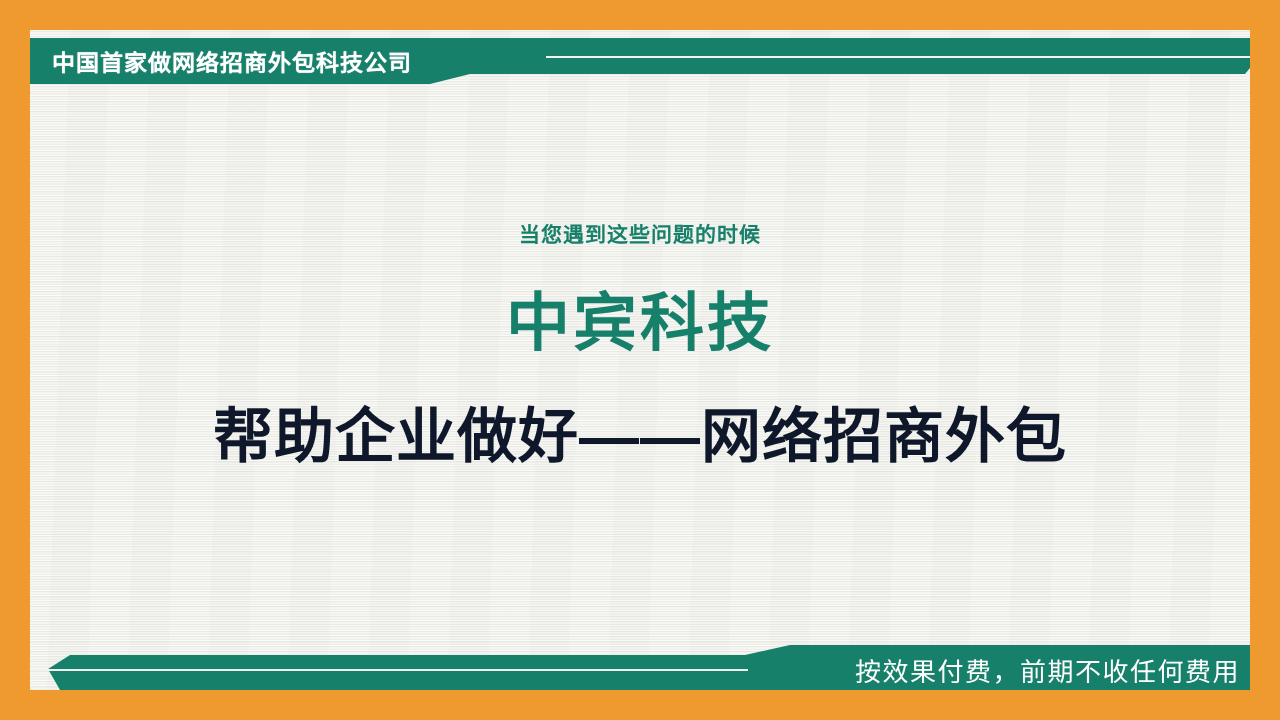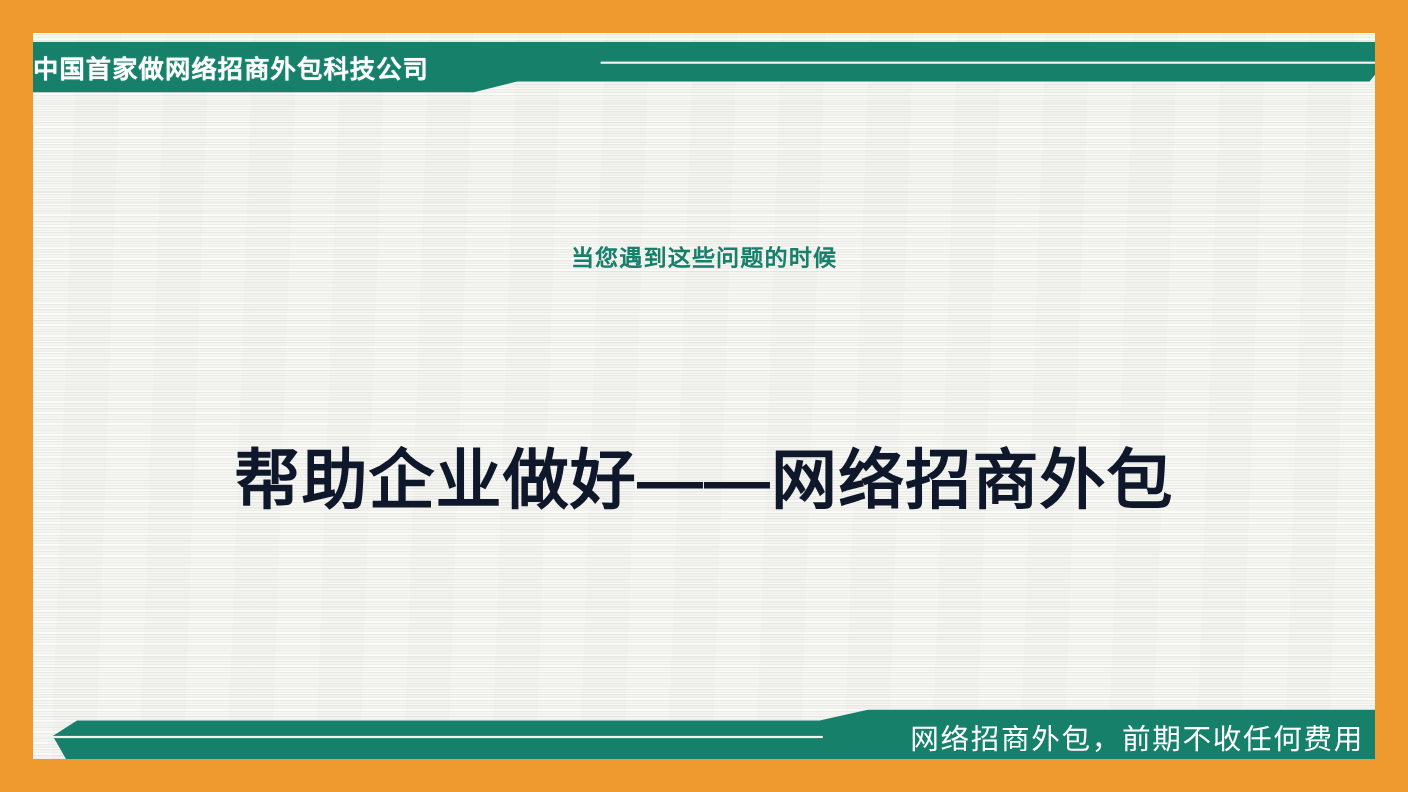--- a/index.html
+++ b/index.html
@@ -79,21 +79,21 @@
     top: 38px;
     width: 1220px;
     height: 46px;
     z-index: 4;
     pointer-events: none;
   }
   .top-banner svg { display: block; width: 100%; height: 100%; }
 
   .top-banner-label {
     position: absolute;
-    left: 30px;
+    left: 52px;
     top: 40px;
     height: 42px;
     display: flex;
     align-items: center;
     z-index: 6;
     color: #ffffff;
     font-size: 23px;
     font-weight: bold;
     letter-spacing: 1px;
     white-space: nowrap;
@@ -202,28 +202,29 @@
       <polygon points="0,0 1220,0 1220,30 1215,36 440,36 400,46 0,46" fill="#17806b"></polygon>
 
       <rect x="516" y="18" width="704" height="2" fill="#f2f2ee"></rect>
     </svg>
   </div>
   <div class="top-banner-label">中国首家做网络招商外包科技公司</div>
 
   <div class="content">
     <div class="eyebrow">当您遇到这些问题的时候</div>
 
+    <div class="brand">中宾科技</div>
 
 
     <div class="headline">帮助企业做好——网络招商外包</div>
   </div>
 
   <div class="bottom-banner">
     <svg viewBox="0 0 1220 45" preserveAspectRatio="none" aria-hidden="true">
 
       <polygon points="40,10 715,10 760,0 1220,0 1220,45 30,45 18,24" fill="#17806b"></polygon>
 
       <rect x="0" y="24" width="718" height="2" fill="#f2f2ee"></rect>
     </svg>
   </div>
-  <div class="bottom-banner-label">网络招商外包，前期不收任何费用</div>
+  <div class="bottom-banner-label">按效果付费，前期不收任何费用</div>
 
 </div>
 
 </body></html>

